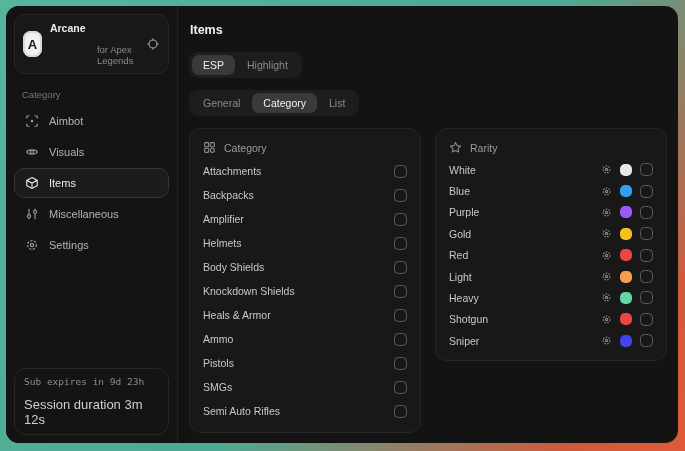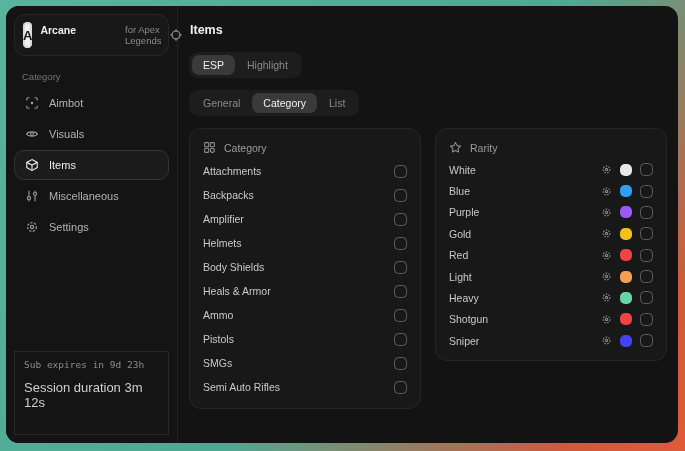--- a/index.html
+++ b/index.html
@@ -10,31 +10,31 @@
     background:#131313; border-radius:13px; display:flex; overflow:hidden; }
 
   
   .sidebar { width:172px; flex:0 0 172px; border-right:1px solid #232323; background:#141414;
     display:flex; flex-direction:column; padding:8px; }
   .sidebar-header { display:flex; align-items:center; gap:8px; border:1px solid #272727;
     background:#181818; border-radius:11px; padding:7px 8px; }
   .logo { width:26px; height:26px; border-radius:8px; background:#f1f1f1; color:#161616;
     display:flex; align-items:center; justify-content:center; font-weight:700; font-size:13px;
     box-shadow:inset 0 0 0 2px #d9d9d9; }
-  .titles { display:flex; flex-direction:row; gap:2px; }
+  .titles { display:flex; flex-direction:column; gap:10px; }
   .app-title { font-size:10.5px; font-weight:700; color:#ededed; }
   .app-subtitle { font-size:9.5px; color:#8b8b8b;margin-left:47px; }
   .hdr-icon { margin-left:auto; color:#9a9a9a; display:flex; }
   .section-label { margin:15px 8px 5px; font-size:9.5px; color:#767676; }
   .nav-item { display:flex; align-items:center; gap:10px; padding:7px 10px; margin:1px 0;
     border:1px solid transparent; border-radius:10px; color:#b3b3b3; font-size:11px; cursor:pointer; }
   .nav-item .nav-icon { display:flex; color:#989898; }
   .nav-item.selected { border-color:#343434; background:#1c1c1c; color:#ececec; }
   .nav-item.selected .nav-icon { color:#e5e5e5; }
-  .sidebar-footer { margin-top:auto; border:1px solid #282828; border-radius:0; padding:7px 9px 24px; }
+  .sidebar-footer { margin-top:auto; border:1px solid #282828; border-radius:12px; padding:7px 9px 7px; }
   .footer-line1 { font-family:"DejaVu Sans Mono",monospace; font-size:9.5px; color:#8d8d8d; }
   .footer-line2 { margin-top:10px; font-size:13px; color:#cfcfcf; }
 
   
   .main { flex:1; padding:14px 10px 0 11px; display:flex; flex-direction:column; overflow:hidden; }
   .page-title { font-size:12.5px; font-weight:700; color:#f0f0f0; margin:3px 0 15px 1px; }
   .seg { display:inline-flex; align-self:flex-start; background:#1d1d1d; border-radius:9px; padding:3px; gap:1px; }
   .seg + .seg { margin-top:12px; }
   .seg-btn { padding:4px 11px; border-radius:7px; font-size:10.5px; color:#8a8a8a; cursor:pointer;
     background:transparent; border:none; font-family:inherit; }
@@ -201,20 +201,24 @@
             <div class="row">
               <span class="row-label">Helmets</span>
               <span class="checkbox"></span>
             </div>
 
             <div class="row">
               <span class="row-label">Body Shields</span>
               <span class="checkbox"></span>
             </div>
 
+            <div class="row">
+              <span class="row-label">Knockdown Shields</span>
+              <span class="checkbox"></span>
+            </div>
 
             <div class="row">
               <span class="row-label">Heals &amp; Armor</span>
               <span class="checkbox"></span>
             </div>
 
             <div class="row">
               <span class="row-label">Ammo</span>
               <span class="checkbox"></span>
             </div>

